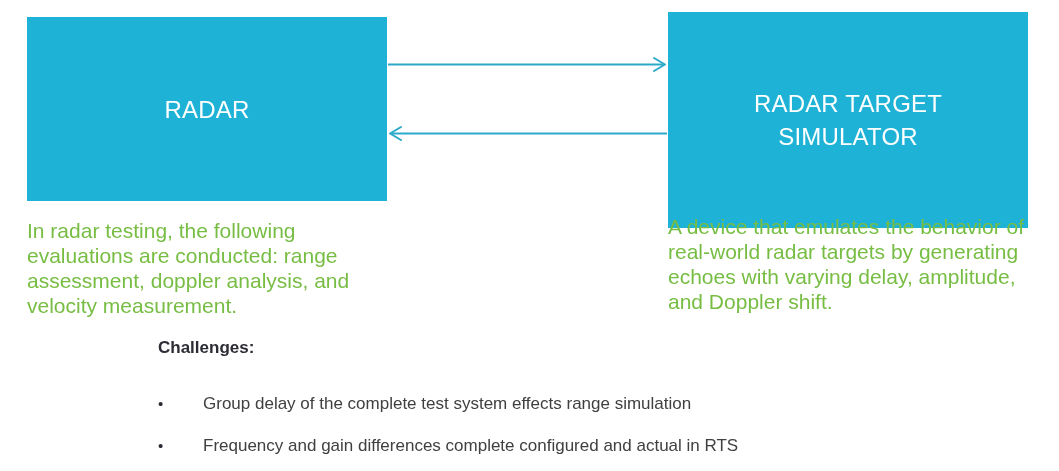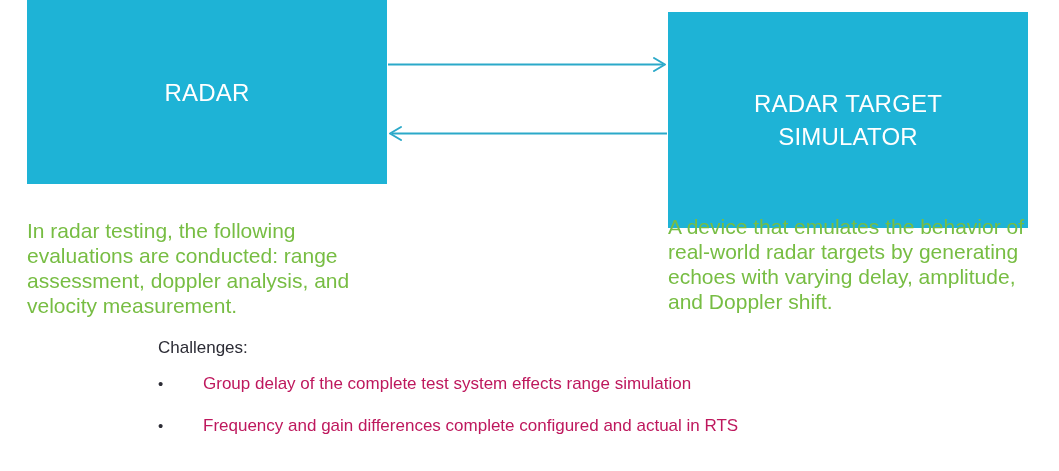--- a/index.html
+++ b/index.html
@@ -35,21 +35,21 @@
     font-size: 24px;
     line-height: 33px;
     letter-spacing: 0.2px;
     text-align: center;
     font-weight: 400;
     white-space: pre-line;
   }
 
   #radar-block {
     left: 27px;
-    top: 0;
+    top: 17px;
     width: 360px;
     height: 184px;
   }
   #rts-block {
     left: 668px;
     top: 12px;
     width: 360px;
     height: 216px;
   }
 
@@ -86,41 +86,41 @@
   #challenges {
     position: absolute;
     left: 158px;
     top: 336px;
     width: 860px;
     color: #2C2C35;
   }
   #challenges-heading {
     font-size: 17px;
     line-height: 24px;
-    margin: 0 0 12px 0;
-    font-weight: 400;
+    margin: 0 0 32px 0;
+    font-weight: 700;
   }
   .bullet-row {
     display: flex;
     align-items: flex-start;
     margin-bottom: 18px;
     font-size: 17px;
     line-height: 24px;
   }
   .bullet-row:last-child { margin-bottom: 0; }
   .bullet-marker {
     width: 45px;
     flex: 0 0 45px;
     color: #2C2C35;
     font-size: 15px;
     line-height: 24px;
   }
   .bullet-text {
     flex: 1 1 auto;
-    color: #be185d;
+    color: #404040;
   }
 </style>
 </head>
 <body>
 
 <div id="slide">
 
   <div class="block" id="radar-block">
     <span class="block-label">RADAR</span>
   </div>

